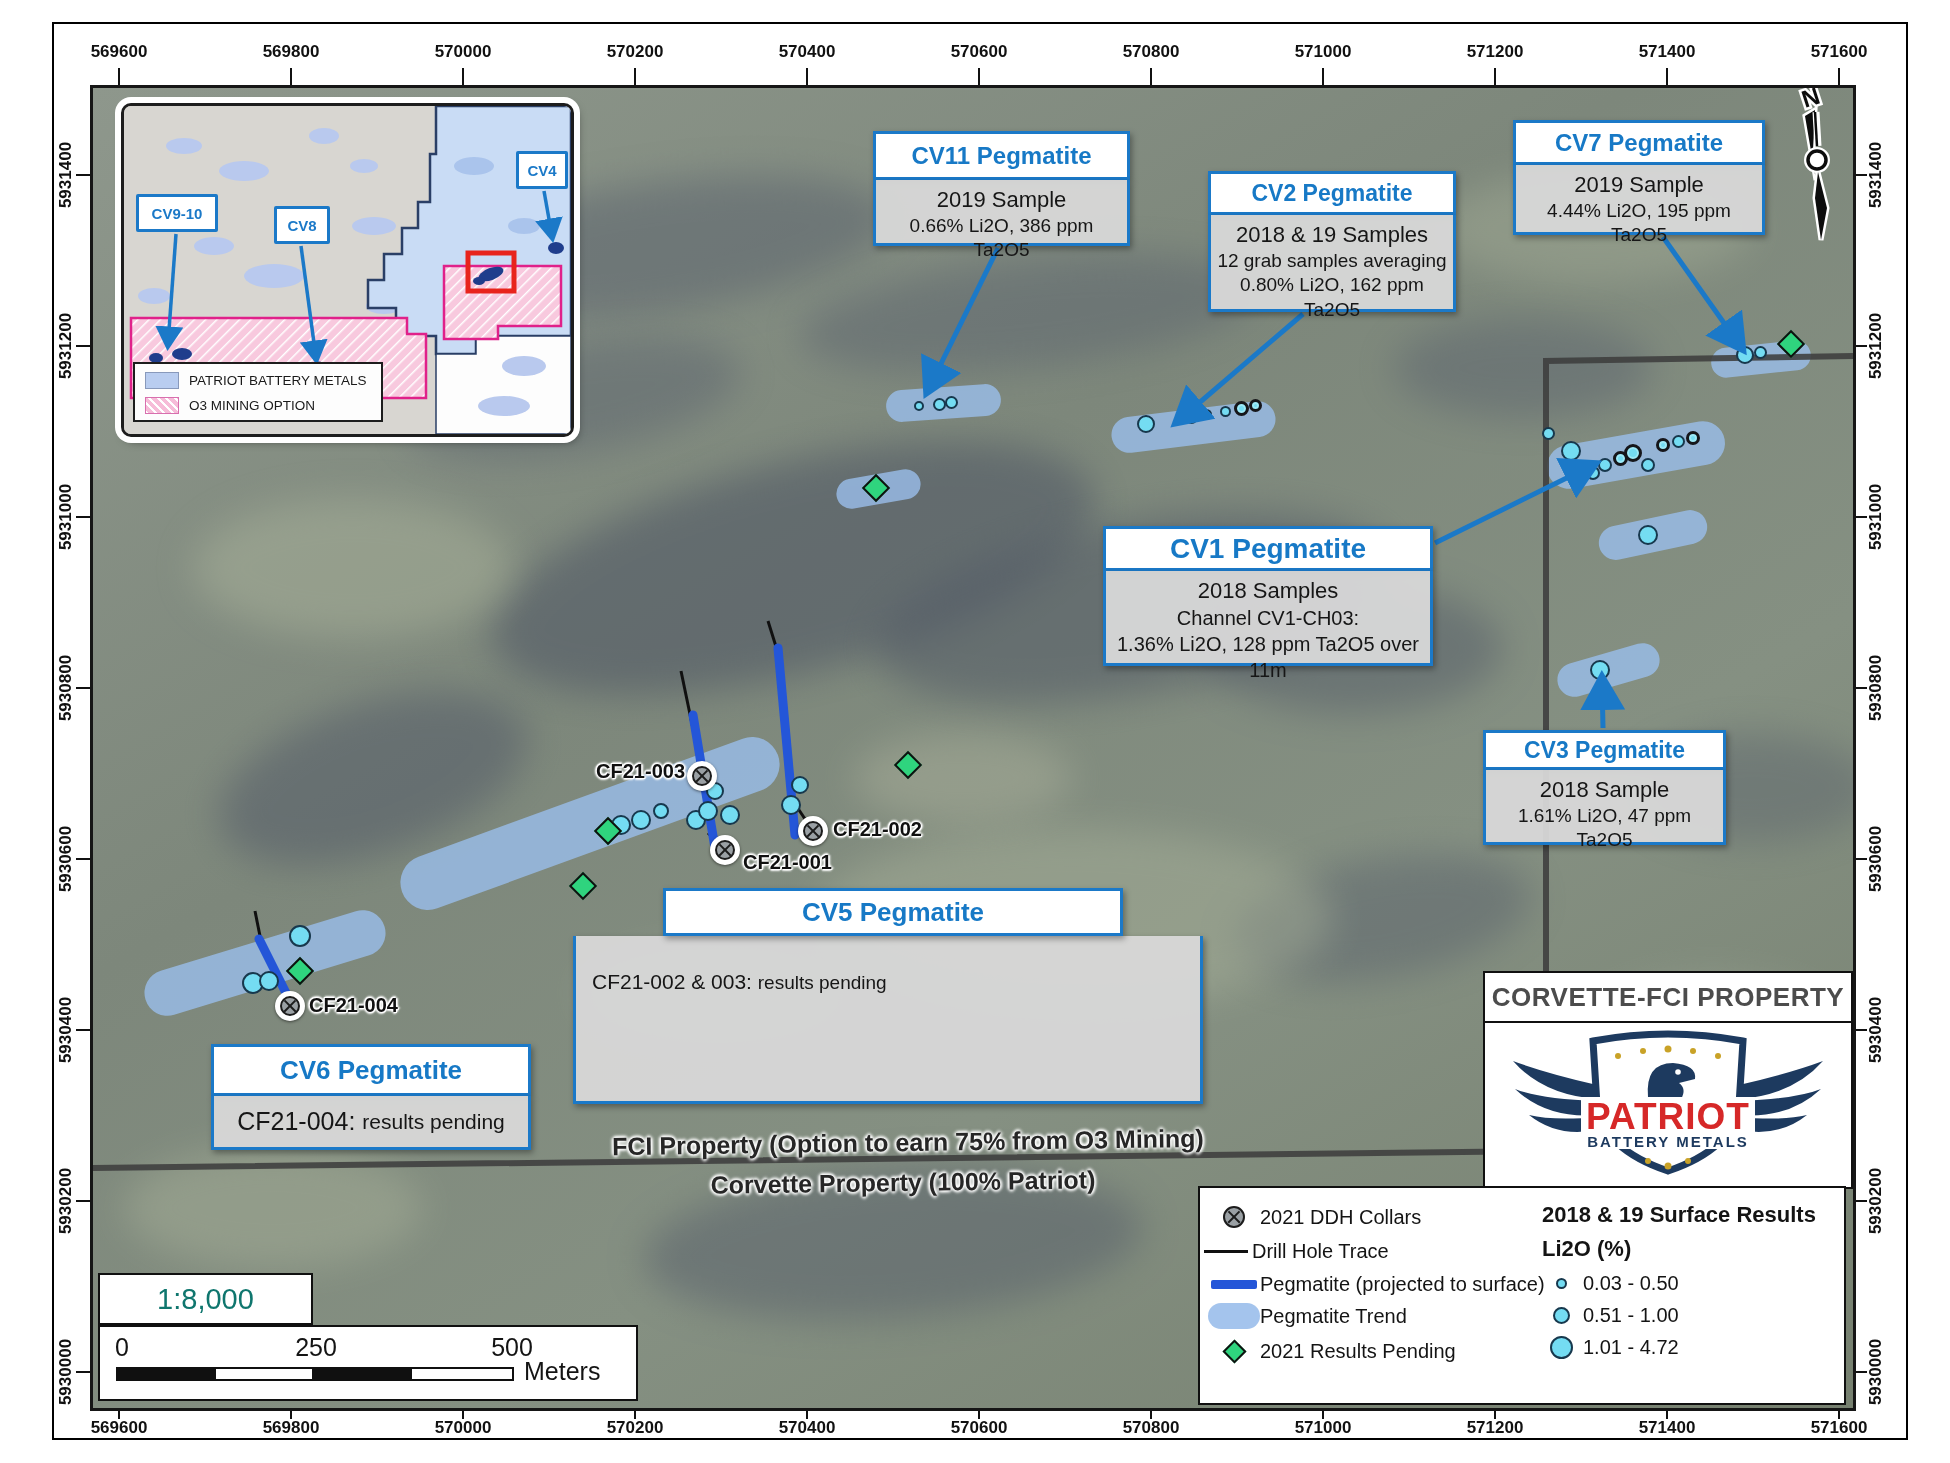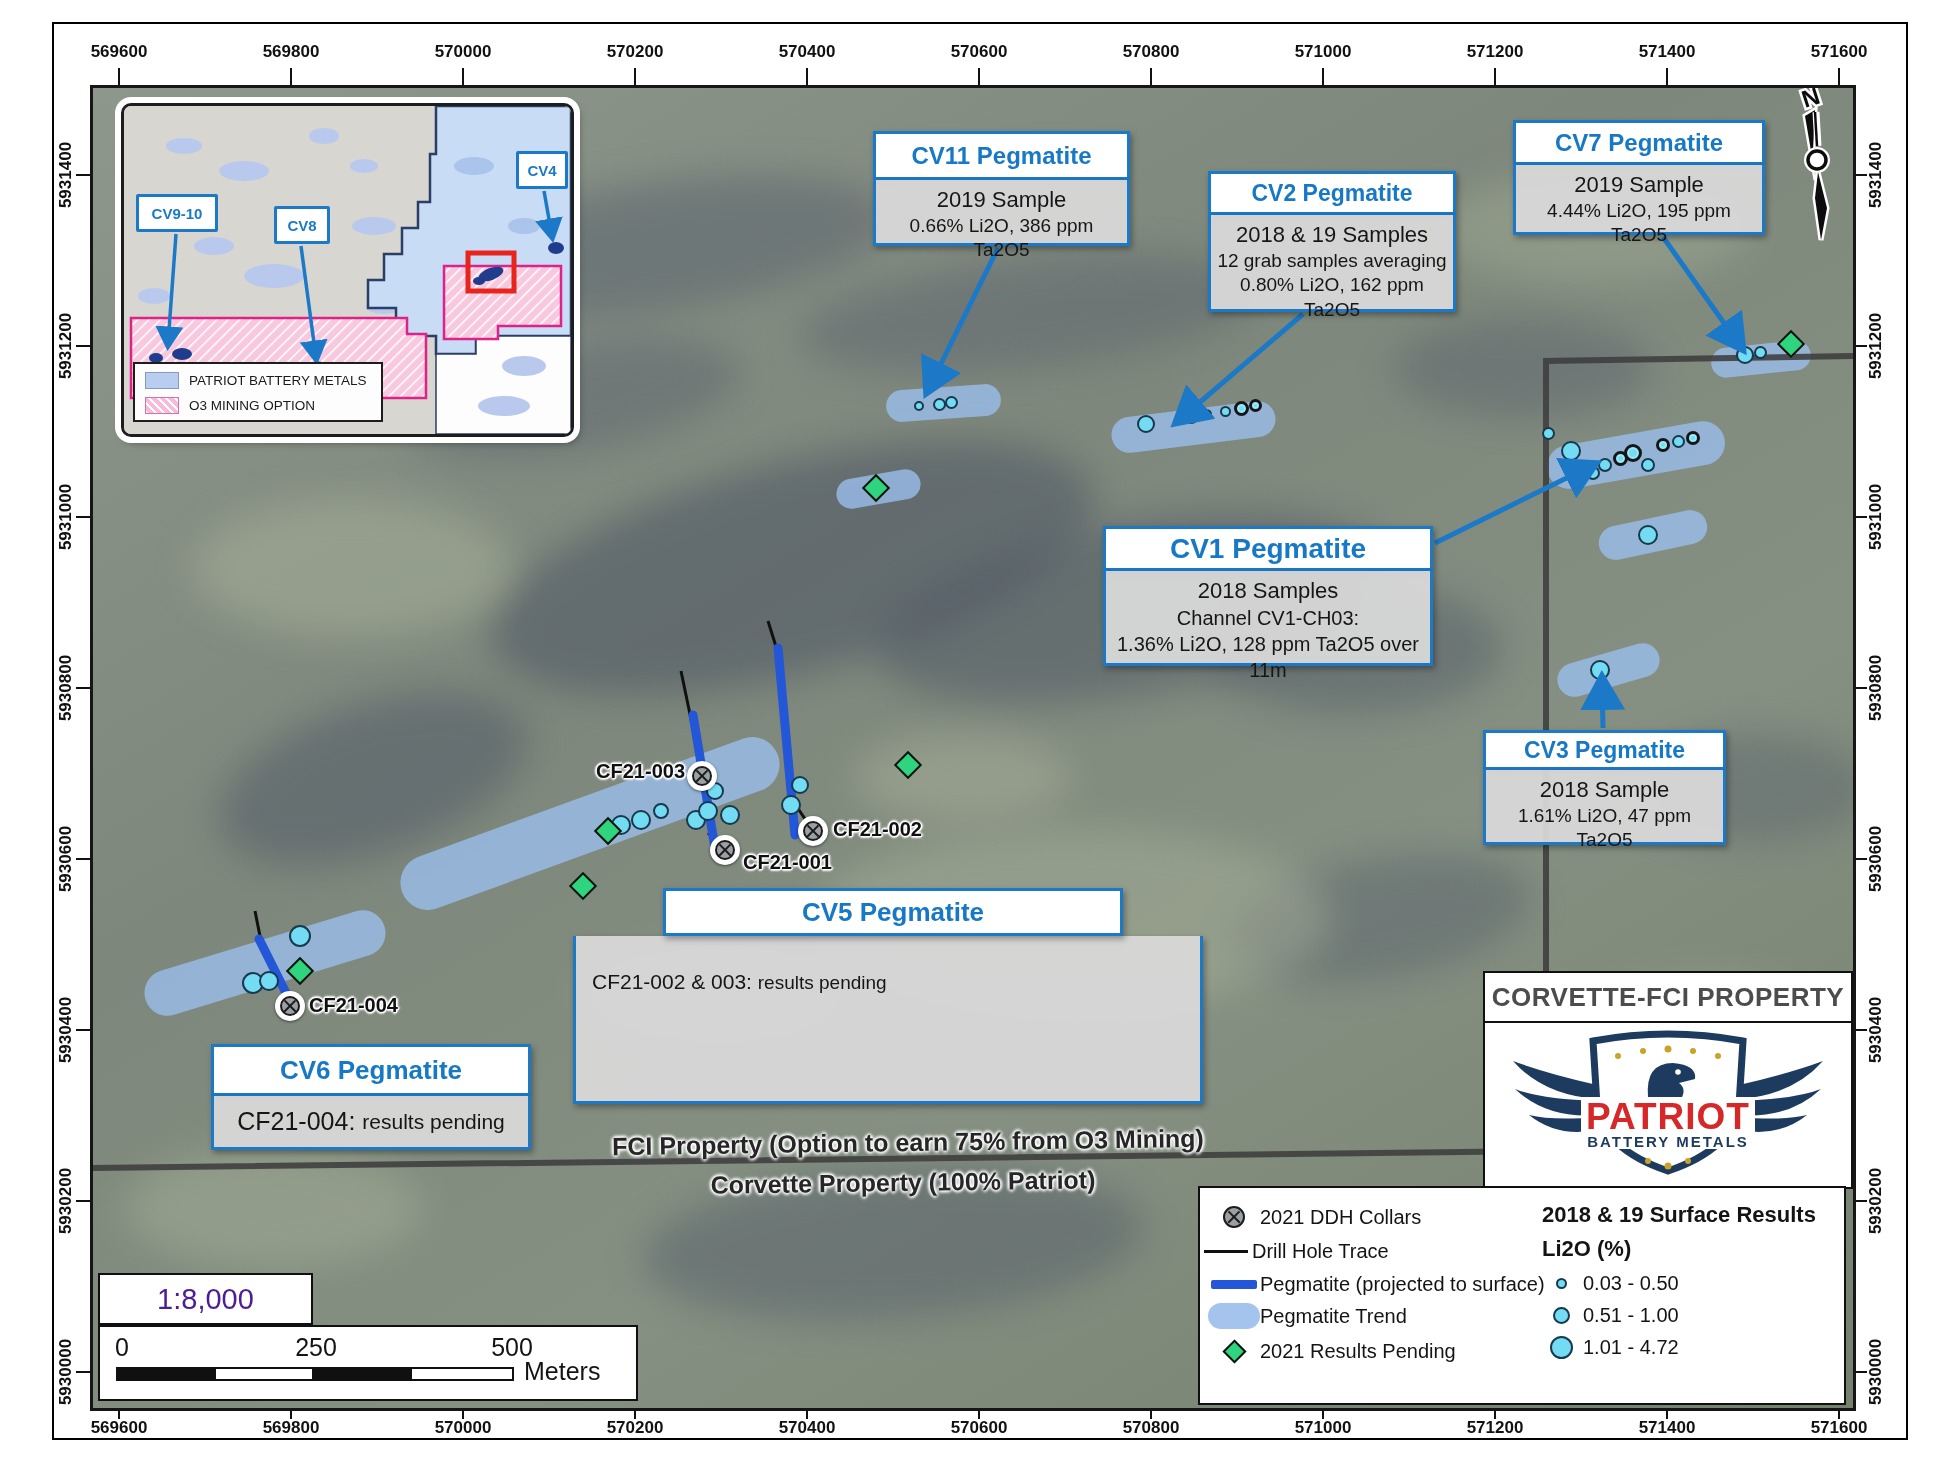--- a/index.html
+++ b/index.html
@@ -53,21 +53,21 @@
   .leg-peg{width:46px;height:9px;background:#2456d8;border-radius:2px;}
   .leg-trend{width:56px;height:26px;border-radius:999px;background:rgba(154,190,235,.9);}
   .leg-title{position:absolute;font-weight:bold;font-size:22px;color:#141414;white-space:nowrap;}
   .leg-range{position:absolute;display:flex;align-items:center;font-size:20px;color:#141414;}
   
   #corvette{position:absolute;left:1390px;top:883px;width:370px;height:218px;background:#fff;border:2px solid #101010;box-sizing:border-box;}
   #corvette .hd{height:48px;border-bottom:2px solid #101010;display:flex;align-items:center;justify-content:center;
                 font-weight:bold;font-size:26px;color:#4c4c4c;letter-spacing:.5px;}
   
   #scale-ratio{position:absolute;left:5px;top:1185px;width:215px;height:52px;background:#fff;border:2px solid #101010;box-sizing:border-box;
-               display:flex;align-items:center;justify-content:center;font-size:29px;color:#4c1d95;}
+               display:flex;align-items:center;justify-content:center;font-size:29px;color:#0f766e;}
   #scale-bar{position:absolute;left:5px;top:1237px;width:540px;height:76px;background:#fff;border:2px solid #101010;box-sizing:border-box;}
   #scale-bar .num{position:absolute;top:6px;font-size:25px;color:#141414;transform:translateX(-50%);}
   #scale-bar .unit{position:absolute;top:30px;left:424px;font-size:25px;color:#141414;}
   .seg{position:absolute;top:40px;height:14px;border:2px solid #101010;box-sizing:border-box;}
 </style>
 </head>
 <body>
 
 <div id="page">
   <div id="outer-border"></div>

